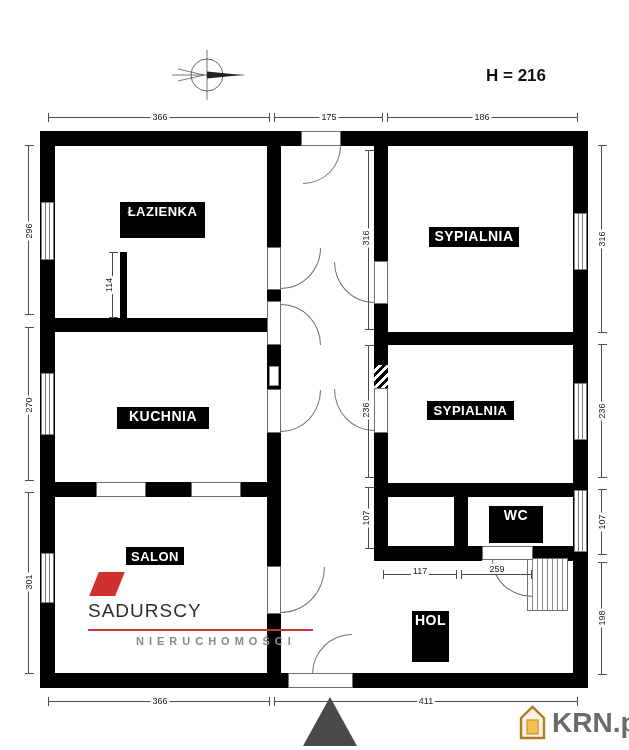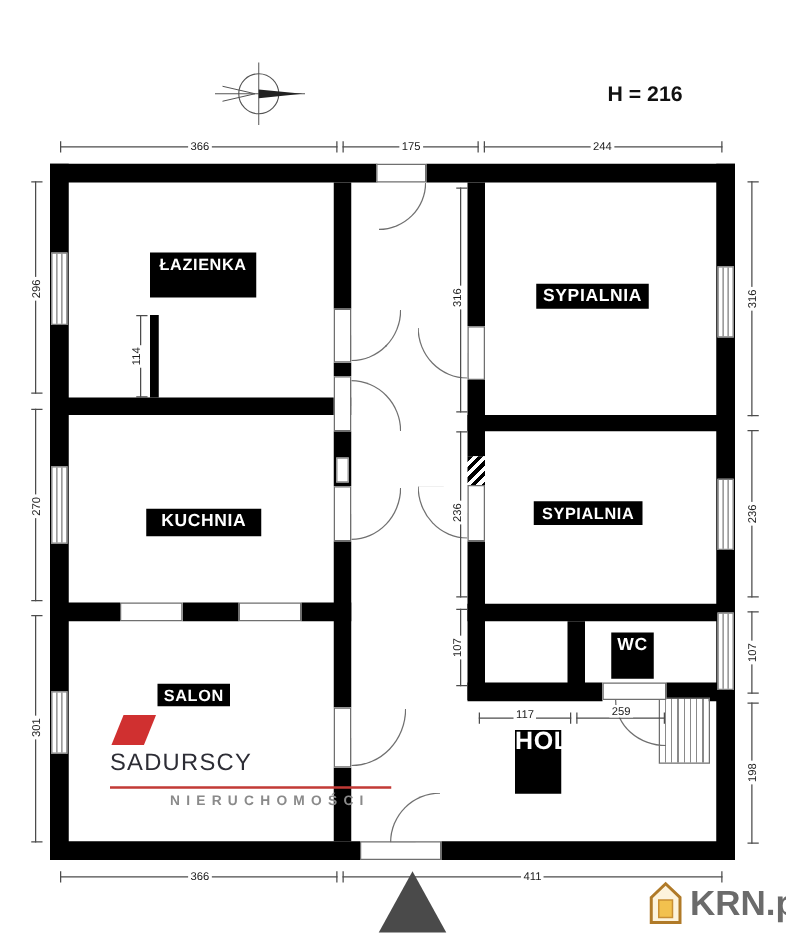--- a/index.html
+++ b/index.html
@@ -126,29 +126,29 @@
   <div class="slab" style="left:288px;top:673px;width:65px;height:15px"></div>
   <div class="arc arc-tl" style="left:312px;top:634px;width:40px;height:40px"></div>
 
   <div class="tri"></div>
 
   <div class="room" style="left:120px;top:202px;width:85px;height:36px;font-size:13px">ŁAZIENKA</div>
   <div class="room" style="left:429px;top:227px;width:90px;height:20px;font-size:14px">SYPIALNIA</div>
   <div class="room" style="left:117px;top:407px;width:92px;height:22px;font-size:14px">KUCHNIA</div>
   <div class="room" style="left:427px;top:401px;width:87px;height:19px;font-size:13px">SYPIALNIA</div>
   <div class="room" style="left:126px;top:547px;width:58px;height:18px;font-size:13px">SALON</div>
-  <div class="room" style="left:489px;top:506px;width:34px;height:37px;font-size:14px">WC</div>
-  <div class="room" style="left:412px;top:584px;width:37px;height:51px;font-size:20px">HOL</div>
+  <div class="room" style="left:489px;top:506px;width:54px;height:37px;font-size:14px">WC</div>
+  <div class="room" style="left:412px;top:611px;width:37px;height:51px;font-size:14px">HOL</div>
 
   <div class="dim-h" style="left:48px;top:117px;width:222px"></div>
   <div class="dim-h" style="left:274px;top:117px;width:109px"></div>
   <div class="dim-h" style="left:387px;top:117px;width:191px"></div>
   <div class="dlab" style="left:160px;top:117px">366</div>
   <div class="dlab" style="left:329px;top:117px">175</div>
-  <div class="dlab" style="left:482px;top:117px">244</div>
+  <div class="dlab" style="left:482px;top:117px">186</div>
 
   <div class="dim-h" style="left:48px;top:701px;width:222px"></div>
   <div class="dim-h" style="left:274px;top:701px;width:304px"></div>
   <div class="dlab" style="left:160px;top:701px">366</div>
   <div class="dlab" style="left:426px;top:701px">411</div>
 
   <div class="dim-v" style="left:28px;top:145px;height:170px"></div>
   <div class="dim-v" style="left:28px;top:327px;height:154px"></div>
   <div class="dim-v" style="left:28px;top:492px;height:182px"></div>
   <div class="dlab-v" style="left:29px;top:231px">296</div>

